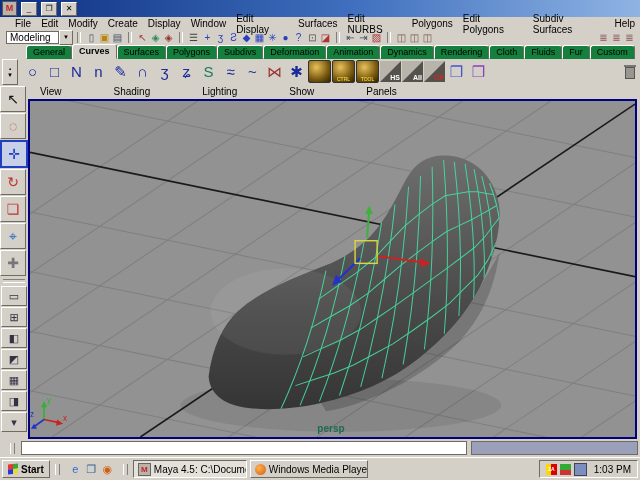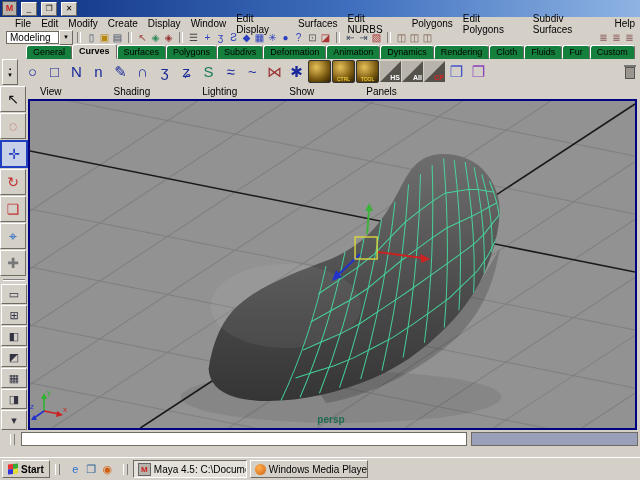--- a/index.html
+++ b/index.html
@@ -76,21 +76,21 @@
   .view3d{flex:1;border:2px solid #000080;background:#929292;position:relative;min-height:0;}
   .view3d svg{display:block;width:100%;height:100%;}
 
   
   .cmdline{height:16px;display:flex;align-items:center;gap:4px;padding:1px 2px 1px 8px;flex:0 0 16px;}
   .cmdline input{flex:0 0 440px;height:12px;border:1px solid #6f6b63;font-size:10px;padding:0 2px;}
   .cmdresult{flex:1;height:12px;background:#9aa0ba;border:1px solid #6f6b63;}
   .helpline{height:14px;line-height:14px;padding-left:8px;font-size:10px;
     border-top:1px solid #fff;flex:0 0 14px;white-space:nowrap;overflow:hidden;}
   .taskbar{height:20px;border-top:1px solid #fff;display:flex;align-items:center;gap:3px;
-    padding:1px 2px;flex:0 0 20px;margin-top:9px;}
+    padding:1px 2px;flex:0 0 20px;}
   .startbtn{display:flex;align-items:center;gap:3px;height:16px;padding:0 5px;font-weight:bold;font-size:10px;}
   .winflag{width:10px;height:10px;display:grid;grid-template-columns:5px 5px;grid-template-rows:5px 5px;transform:skewY(-6deg);}
   .winflag i{display:block;}
   .winflag i:nth-child(1){background:#e33;}
   .winflag i:nth-child(2){background:#3a3;}
   .winflag i:nth-child(3){background:#33d;}
   .winflag i:nth-child(4){background:#dd3;}
   .qlaunch{display:flex;align-items:center;gap:3px;padding:0 4px;height:16px;}
   .qlaunch .ic{width:13px;height:13px;text-align:center;line-height:13px;font-size:11px;}
   .taskbtn{display:flex;align-items:center;gap:3px;height:16px;padding:0 4px;font-size:10px;
@@ -401,15 +401,21 @@
       </div>
     <span class="grip"></span>
     <div class="taskbtn out active" style="width:104px;">
       <span class="maya-ic">M</span>
       <span>Maya 4.5: C:\Docume...</span>
     </div>
     <div class="taskbtn out" style="width:108px;">
       <span class="wmp-ic"></span>
       <span>Windows Media Player</span>
     </div>
+    <div class="tray in">
+      <span class="tic za">ZA</span>
+      <span class="tic t2"></span>
+      <span class="tic t3"></span>
+      <span class="clock">1:03 PM</span>
+    </div>
   </div>
 
 </div>
 
 </body></html>

